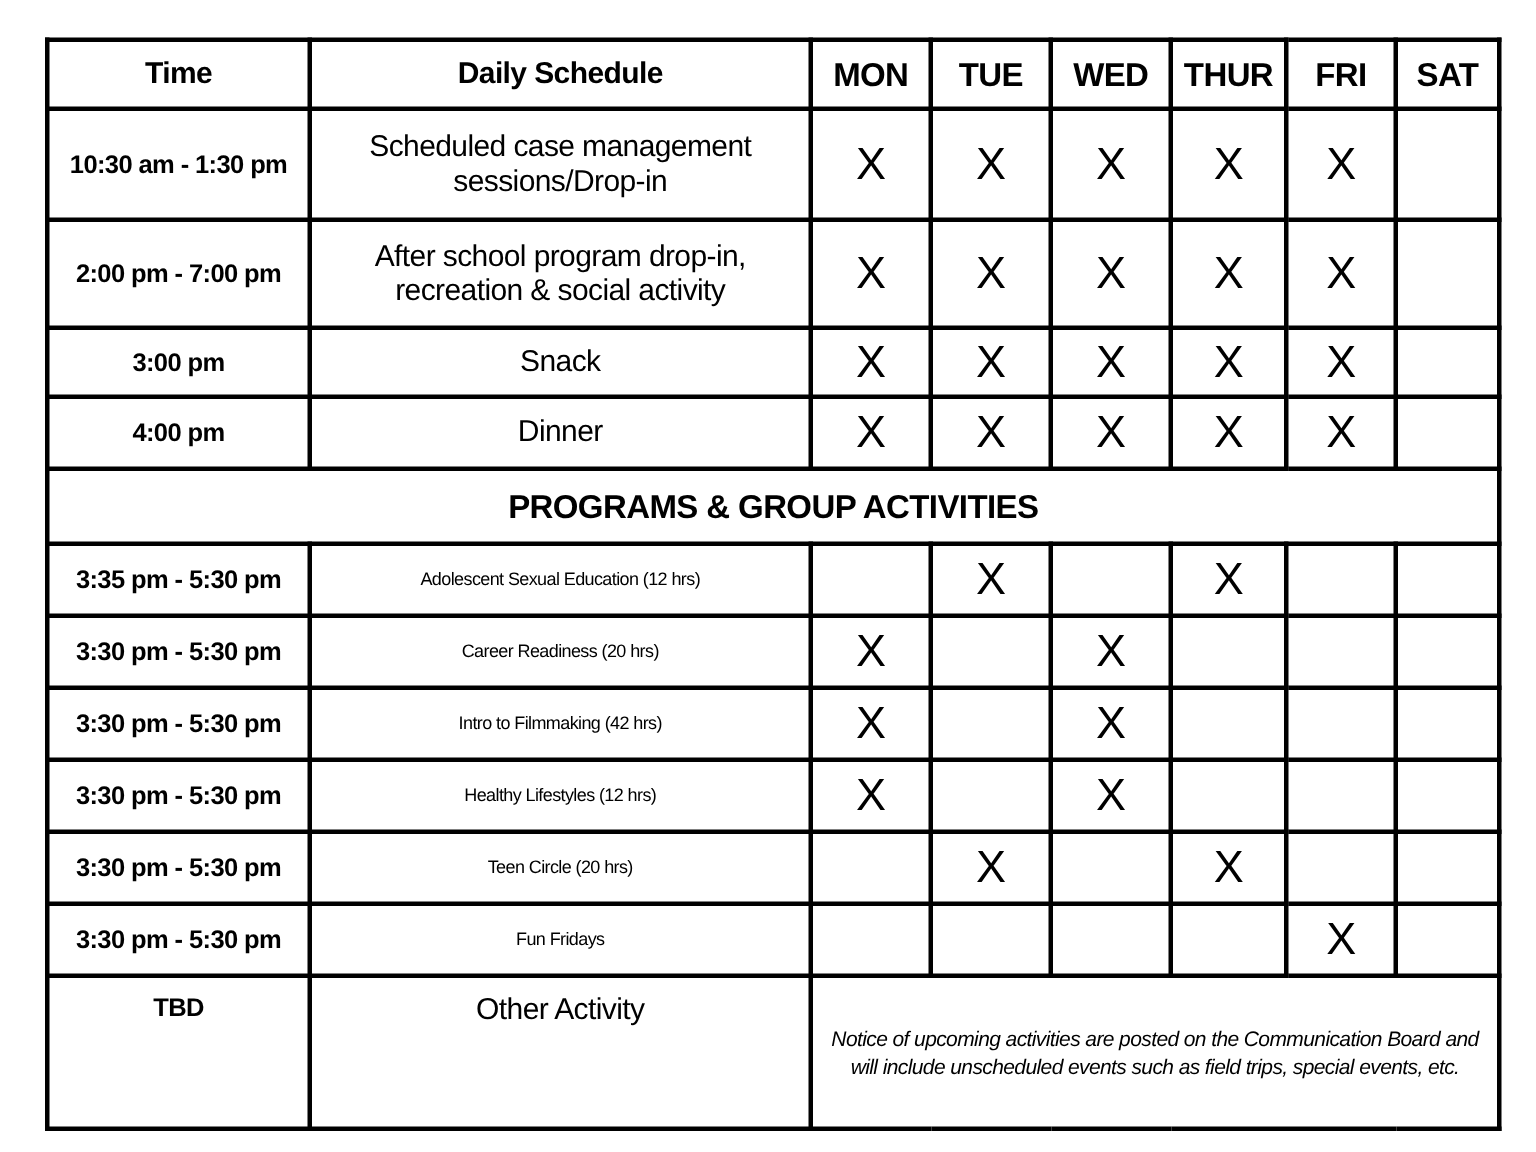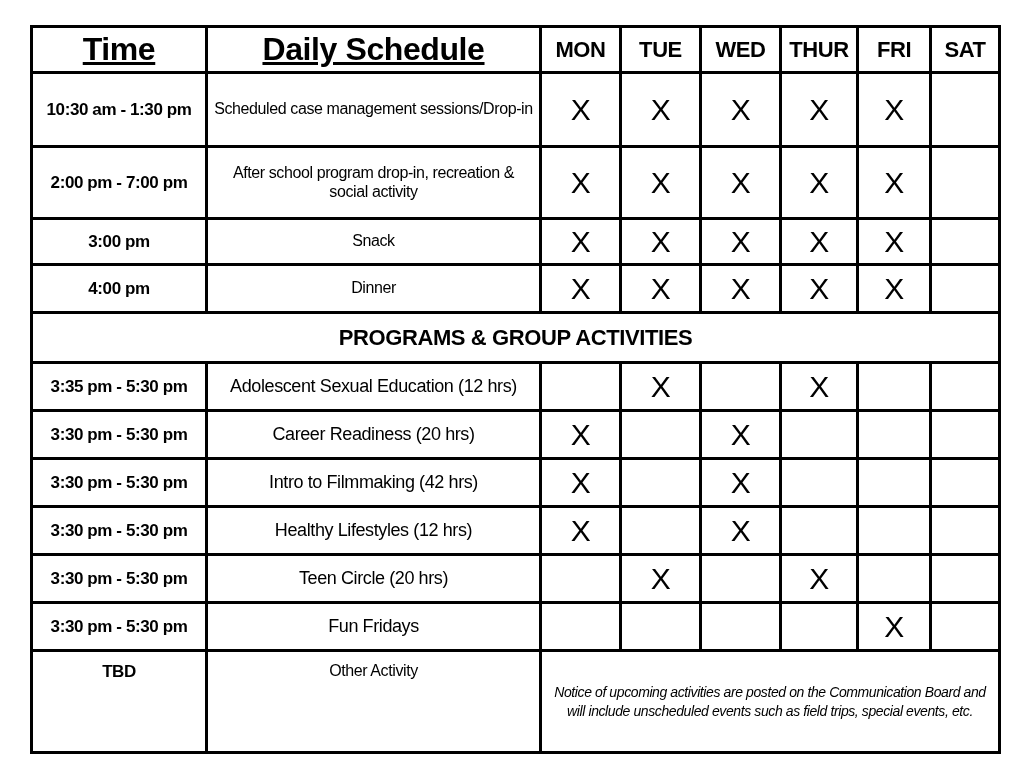--- a/index.html
+++ b/index.html
@@ -38,40 +38,39 @@
   tr.h-header   { height: 46px; }
   tr.h-tall1    { height: 74px; }
   tr.h-tall2    { height: 72px; }
   tr.h-snack    { height: 46px; margin-top: 36px; }
   tr.h-dinner   { height: 48px; }
   tr.h-section  { height: 50px; }
   tr.h-prog     { height: 48px; }
   tr.h-footer   { height: 102px; }
 
   th.col-head {
-    font-size: 32px;
-    font-weight: bold;
-    text-decoration: underline;
+    font-size: 20px;
+    font-weight: bold;
   }
   th.day-head {
     font-size: 22px;
     font-weight: bold;
     letter-spacing: -0.8px;
   }
   td.time-cell {
     font-size: 17px;
     font-weight: bold;
   }
   td.activity-cell {
-    font-size: 16px;
+    font-size: 20px;
     font-weight: normal;
     line-height: 1.15;
   }
   td.activity-small {
-    font-size: 18px;
+    font-size: 12px;
   }
   td.mark-cell {
     font-size: 30px;
     font-weight: normal;
     font-family: "Liberation Sans", sans-serif;
   }
   td.section-cell {
     font-size: 22px;
     font-weight: bold;
     letter-spacing: -0.3px;

